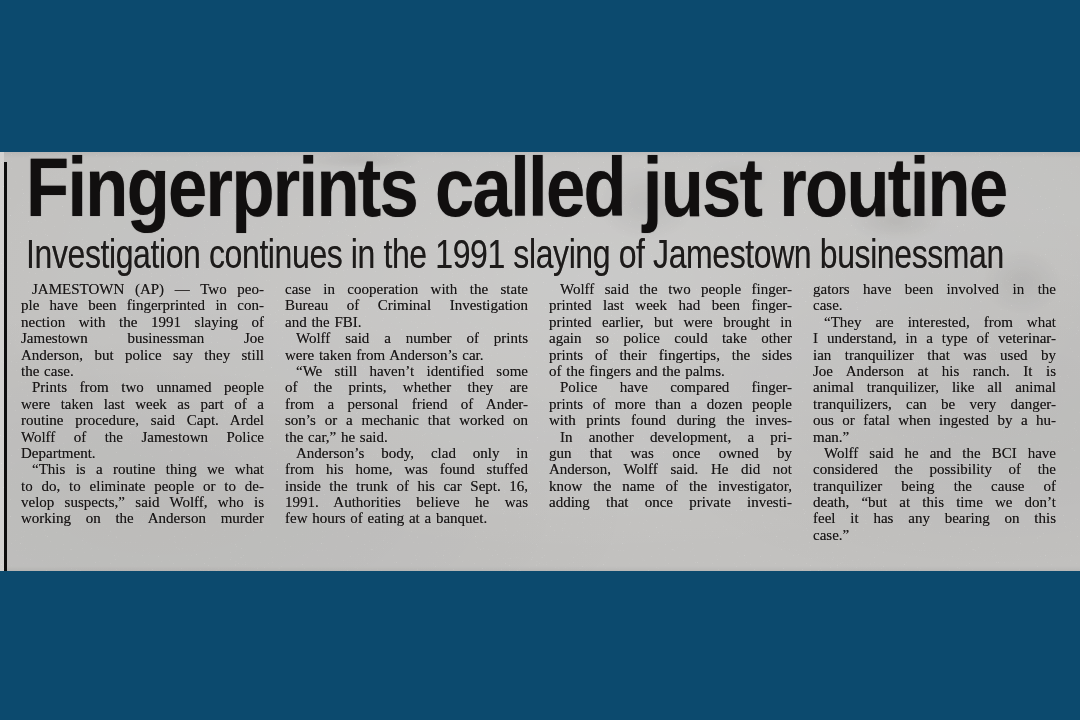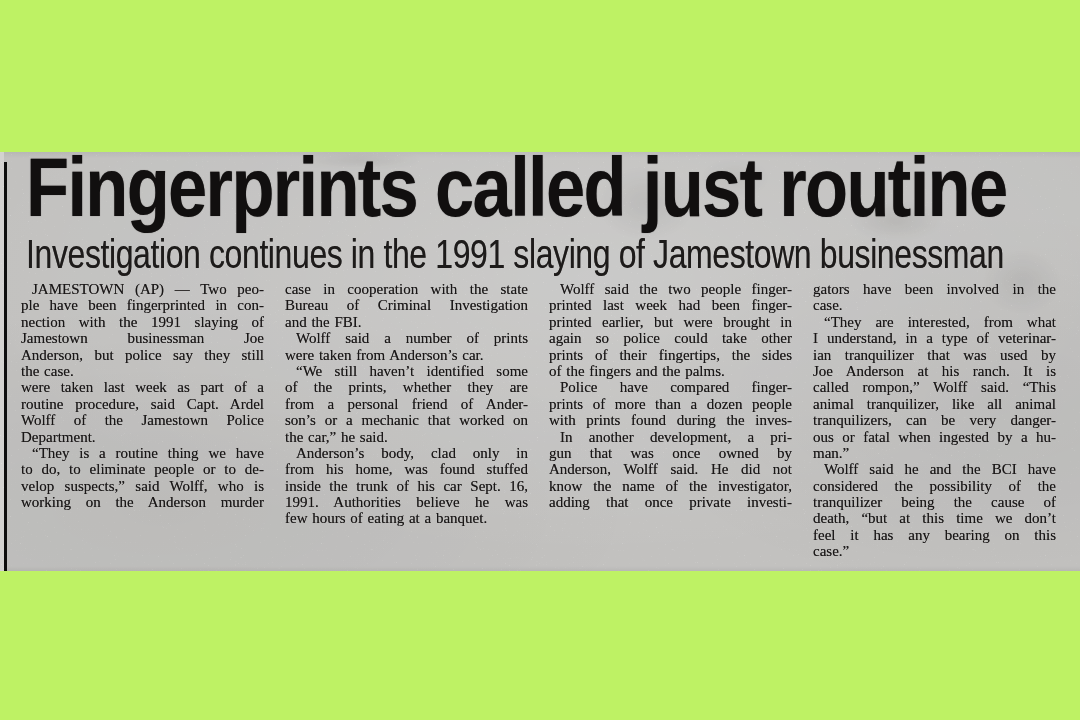--- a/index.html
+++ b/index.html
@@ -1,16 +1,16 @@
 <!DOCTYPE html>
 <html><head>
 <meta charset="utf-8">
 <style>
   html,body{margin:0;padding:0;background:#000;}
-  .stage{position:relative;width:1080px;height:720px;background:#bef264;overflow:hidden;
+  .stage{position:relative;width:1080px;height:720px;background:#0c4a6e;overflow:hidden;
          font-family:"Liberation Sans",sans-serif;}
   .paper{position:absolute;left:0;top:152px;width:1080px;height:419px;background:#e3e2e0;
          background-image:
            radial-gradient(ellipse 900px 400px at 55% 30%, rgba(255,255,255,0.35), rgba(255,255,255,0) 70%),
            radial-gradient(ellipse 700px 300px at 15% 85%, rgba(0,0,0,0.03), rgba(0,0,0,0) 70%),
            radial-gradient(ellipse 500px 260px at 92% 60%, rgba(0,0,0,0.035), rgba(0,0,0,0) 75%),
            linear-gradient(180deg, rgba(0,0,0,0.05) 0px, rgba(0,0,0,0) 6px),
            linear-gradient(0deg, rgba(0,0,0,0.05) 0px, rgba(0,0,0,0) 5px);
          overflow:hidden;}
   .edge-white{position:absolute;left:0;top:0;width:4px;height:100%;background:#f7f6f4;}
@@ -56,25 +56,26 @@
     <div class="subheadline">Investigation continues in the 1991 slaying of Jamestown businessman</div>
 
     <div class="columns">
       <div class="col">
           <div class="bline ind">JAMESTOWN (AP) — Two peo-</div>
           <div class="bline">ple have been fingerprinted in con-</div>
           <div class="bline">nection with the 1991 slaying of</div>
           <div class="bline">Jamestown businessman Joe</div>
           <div class="bline">Anderson, but police say they still</div>
           <div class="bline end">the case.</div>
+          <div class="bline ind">Prints from two unnamed people</div>
           <div class="bline">were taken last week as part of a</div>
           <div class="bline">routine procedure, said Capt. Ardel</div>
           <div class="bline">Wolff of the Jamestown Police</div>
           <div class="bline end">Department.</div>
-          <div class="bline ind">“They is a routine thing we have</div>
+          <div class="bline ind">“This is a routine thing we what</div>
           <div class="bline">to do, to eliminate people or to de-</div>
           <div class="bline">velop suspects,” said Wolff, who is</div>
           <div class="bline">working on the Anderson murder</div>
         </div>
       <div class="col">
           <div class="bline">case in cooperation with the state</div>
           <div class="bline">Bureau of Criminal Investigation</div>
           <div class="bline end">and the FBI.</div>
           <div class="bline ind">Wolff said a number of prints</div>
           <div class="bline end">were taken from Anderson’s car.</div>
@@ -105,21 +106,20 @@
           <div class="bline">know the name of the investigator,</div>
           <div class="bline">adding that once private investi-</div>
         </div>
       <div class="col">
           <div class="bline">gators have been involved in the</div>
           <div class="bline end">case.</div>
           <div class="bline ind">“They are interested, from what</div>
           <div class="bline">I understand, in a type of veterinar-</div>
           <div class="bline">ian tranquilizer that was used by</div>
           <div class="bline">Joe Anderson at his ranch. It is</div>
-          <div class="bline">called rompon,” Wolff said. “This</div>
           <div class="bline">animal tranquilizer, like all animal</div>
           <div class="bline">tranquilizers, can be very danger-</div>
           <div class="bline">ous or fatal when ingested by a hu-</div>
           <div class="bline end">man.”</div>
           <div class="bline ind">Wolff said he and the BCI have</div>
           <div class="bline">considered the possibility of the</div>
           <div class="bline">tranquilizer being the cause of</div>
           <div class="bline">death, “but at this time we don’t</div>
           <div class="bline">feel it has any bearing on this</div>
           <div class="bline end">case.”</div>

